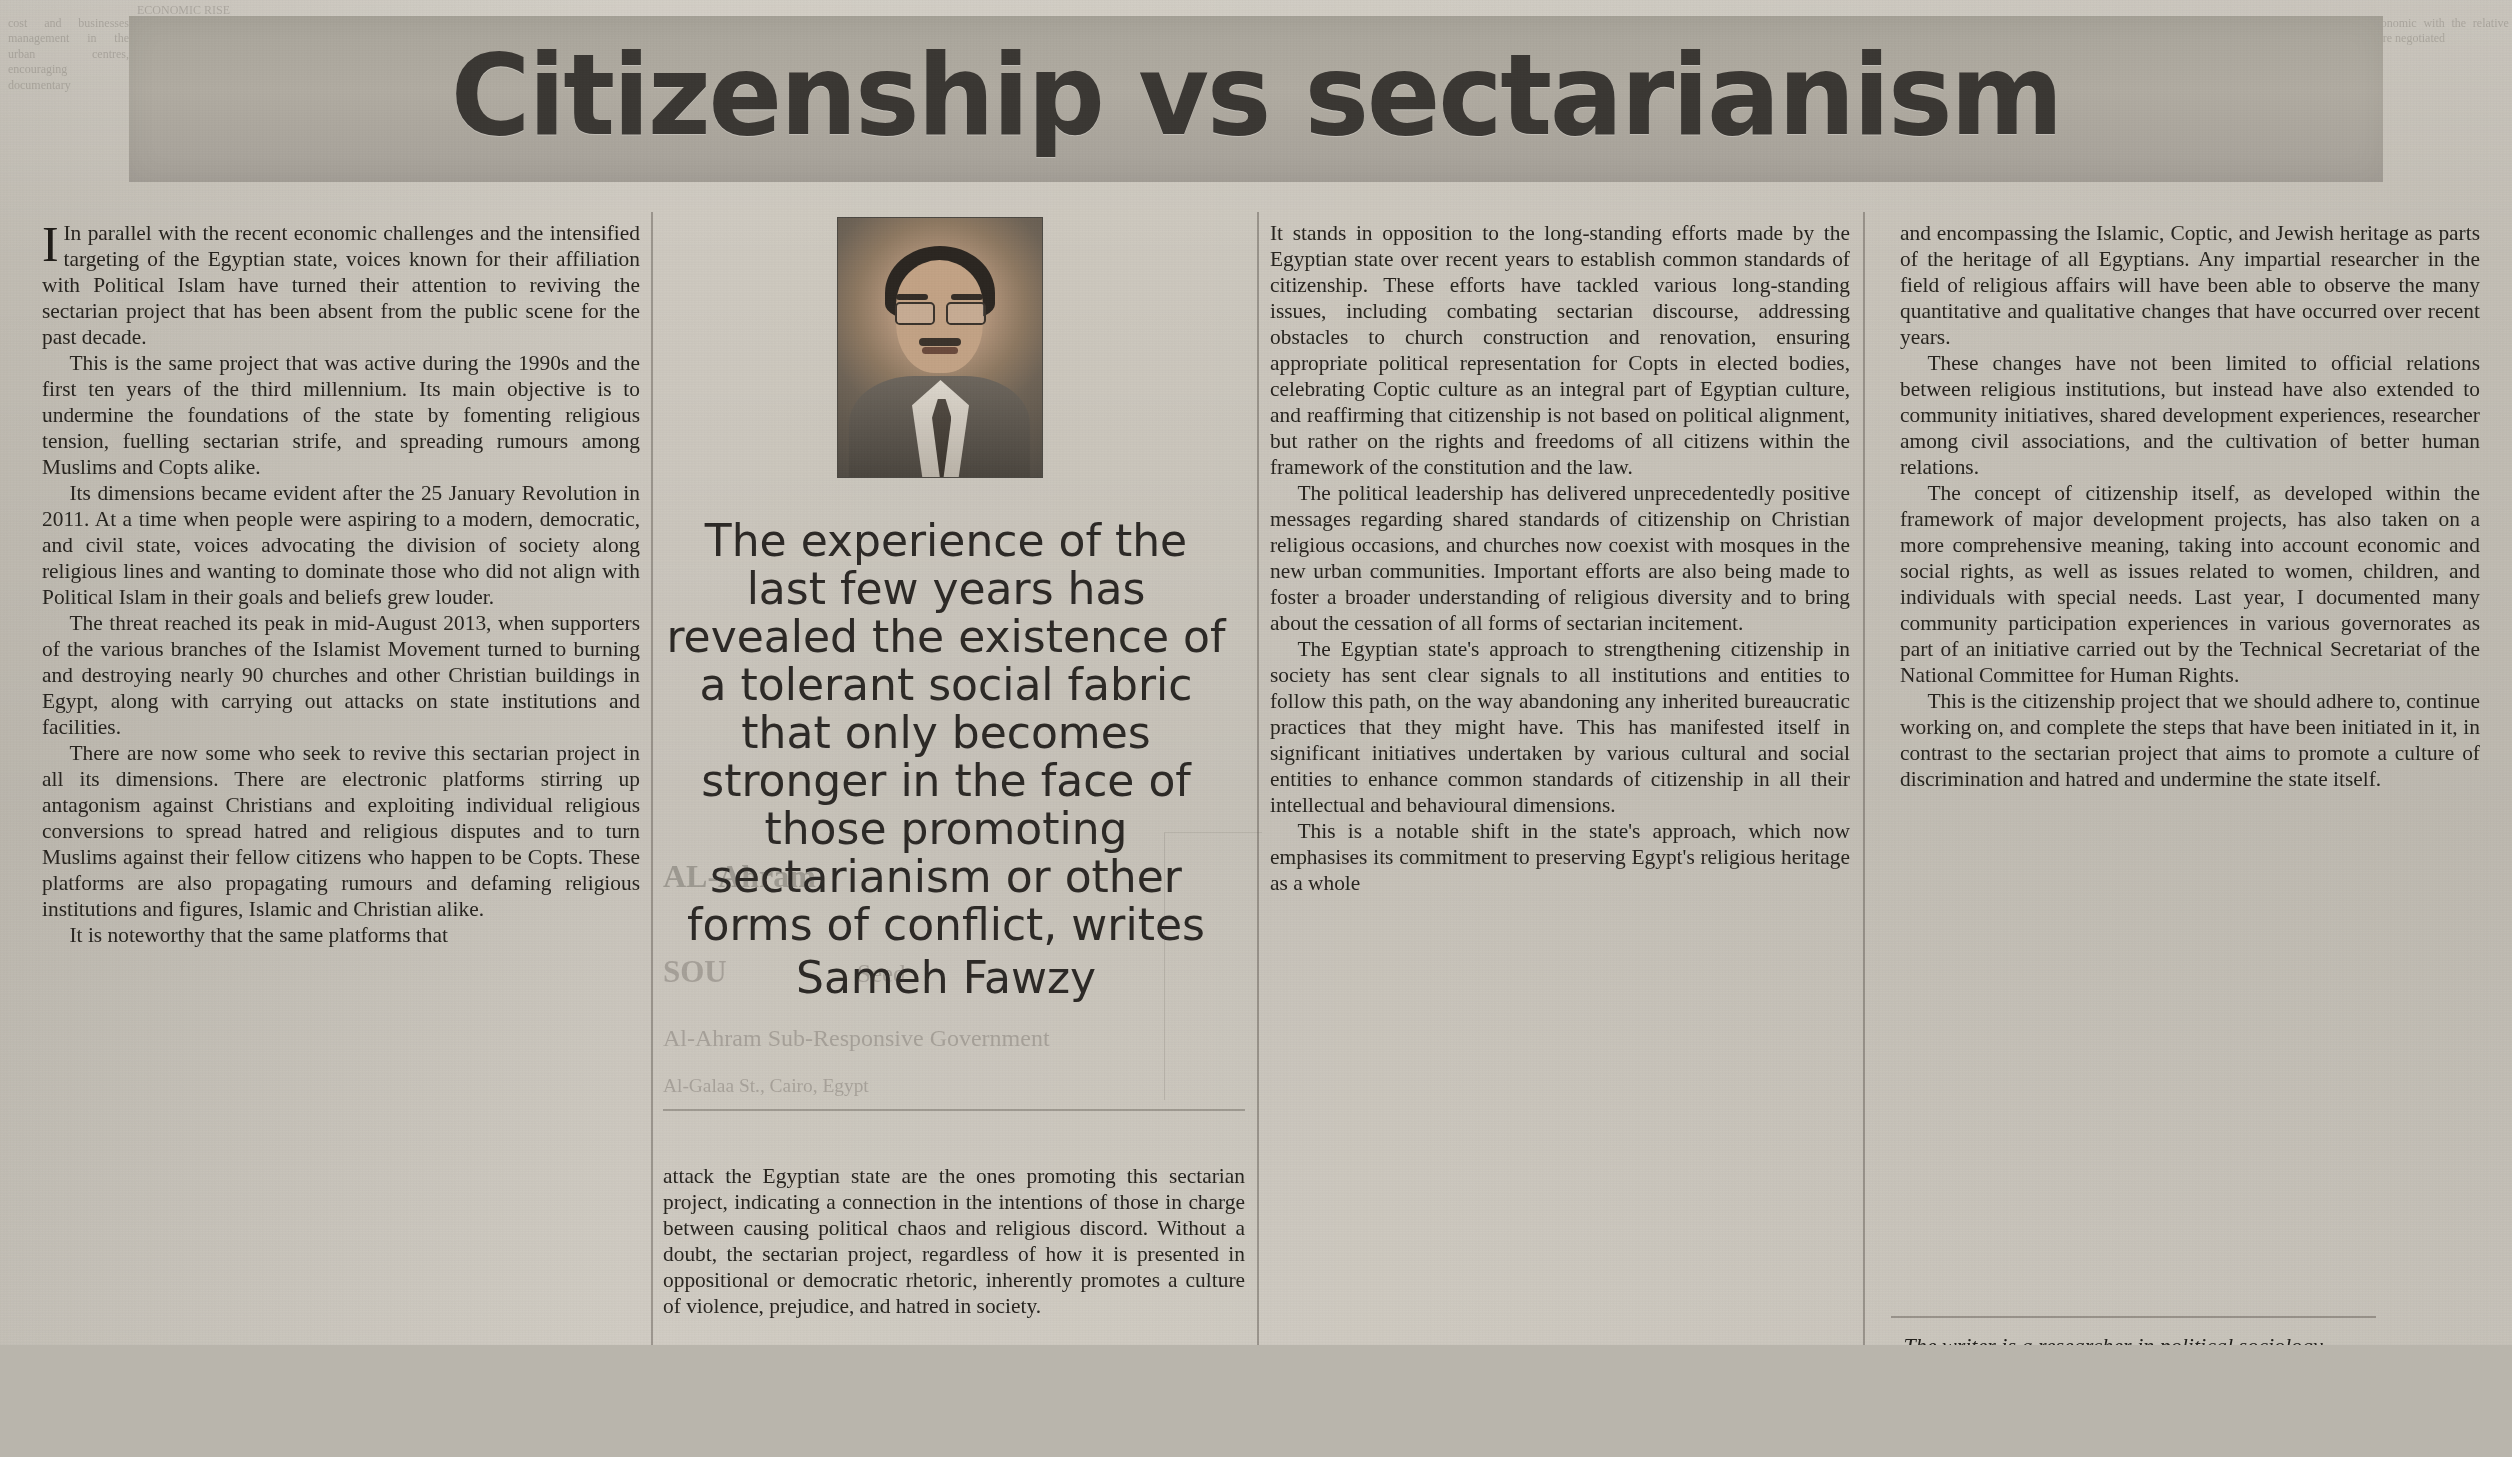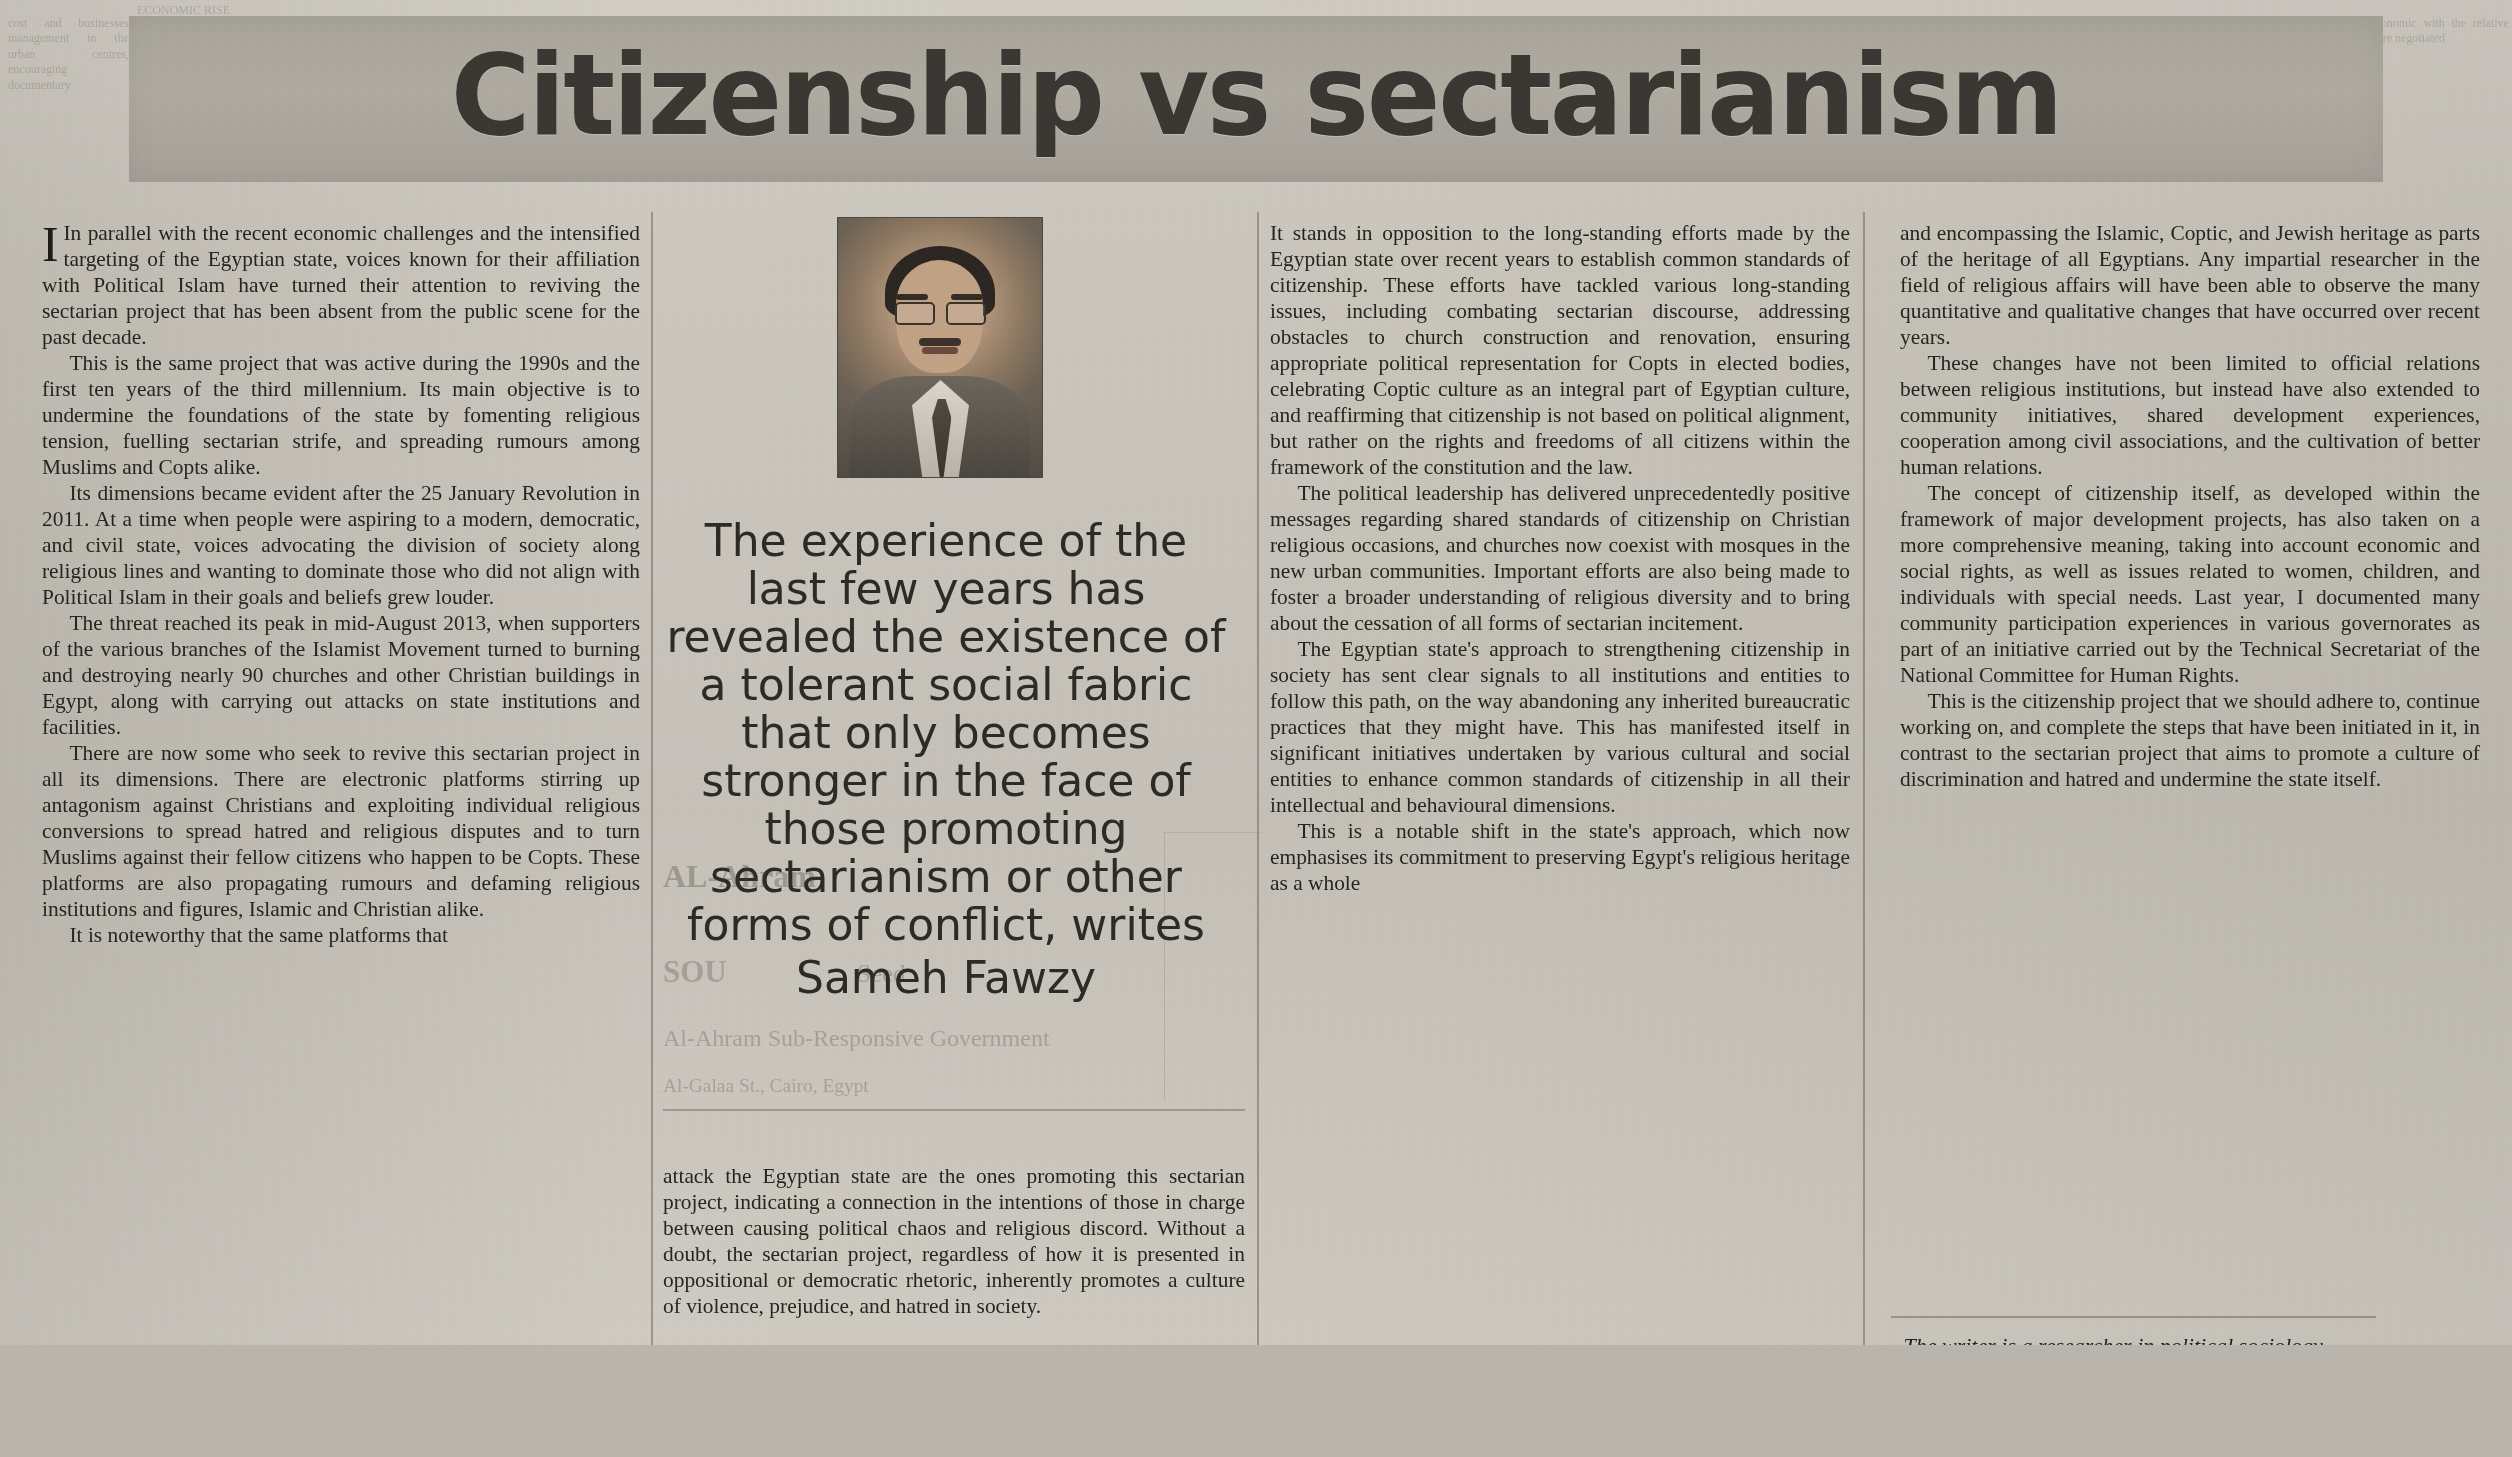--- a/index.html
+++ b/index.html
@@ -313,21 +313,21 @@
 
   <div class="col" id="c3" style="left:1270px; top:220px; width:580px;">
     <p class="first">It stands in opposition to the long-standing efforts made by the Egyptian state over recent years to establish common standards of citizenship. These efforts have tackled various long-standing issues, including combating sectarian discourse, addressing obstacles to church construction and renovation, ensuring appropriate political representation for Copts in elected bodies, celebrating Coptic culture as an integral part of Egyptian culture, and reaffirming that citizenship is not based on political alignment, but rather on the rights and freedoms of all citizens within the framework of the constitution and the law.</p>
     <p>The political leadership has delivered unprecedentedly positive messages regarding shared standards of citizenship on Christian religious occasions, and churches now coexist with mosques in the new urban communities. Important efforts are also being made to foster a broader understanding of religious diversity and to bring about the cessation of all forms of sectarian incitement.</p>
     <p>The Egyptian state's approach to strengthening citizenship in society has sent clear signals to all institutions and entities to follow this path, on the way abandoning any inherited bureaucratic practices that they might have. This has manifested itself in significant initiatives undertaken by various cultural and social entities to enhance common standards of citizenship in all their intellectual and behavioural dimensions.</p>
     <p>This is a notable shift in the state's approach, which now emphasises its commitment to preserving Egypt's religious heritage as a whole</p>
   </div>
 
   <div class="col" id="c4" style="left:1876px; top:220px; width:580px;margin-left:24px;">
     <p class="first">and encompassing the Islamic, Coptic, and Jewish heritage as parts of the heritage of all Egyptians. Any impartial researcher in the field of religious affairs will have been able to observe the many quantitative and qualitative changes that have occurred over recent years.</p>
-    <p>These changes have not been limited to official relations between religious institutions, but instead have also extended to community initiatives, shared development experiences, cooperation among civil associations, and the cultivation of better human relations.</p>
+    <p>These changes have not been limited to official relations between religious institutions, but instead have also extended to community initiatives, shared development experiences, researcher among civil associations, and the cultivation of better human relations.</p>
     <p>The concept of citizenship itself, as developed within the framework of major development projects, has also taken on a more comprehensive meaning, taking into account economic and social rights, as well as issues related to women, children, and individuals with special needs. Last year, I documented many community participation experiences in various governorates as part of an initiative carried out by the Technical Secretariat of the National Committee for Human Rights.</p>
     <p>This is the citizenship project that we should adhere to, continue working on, and complete the steps that have been initiated in it, in contrast to the sectarian project that aims to promote a culture of discrimination and hatred and undermine the state itself.</p>
   </div>
 
   <div class="writer-rule"></div>
   <div class="col" style="left:1876px; top:1332px; width:580px;">
     <p class="italic-note">The writer is a researcher in political sociology.</p>
   </div>
 
   <div class="grain"></div>

